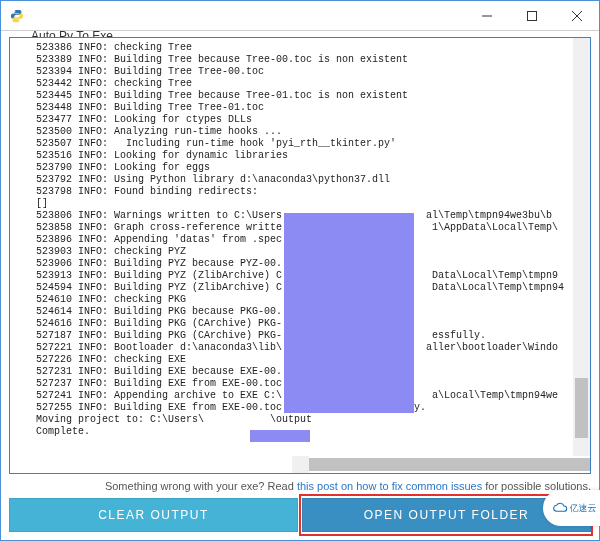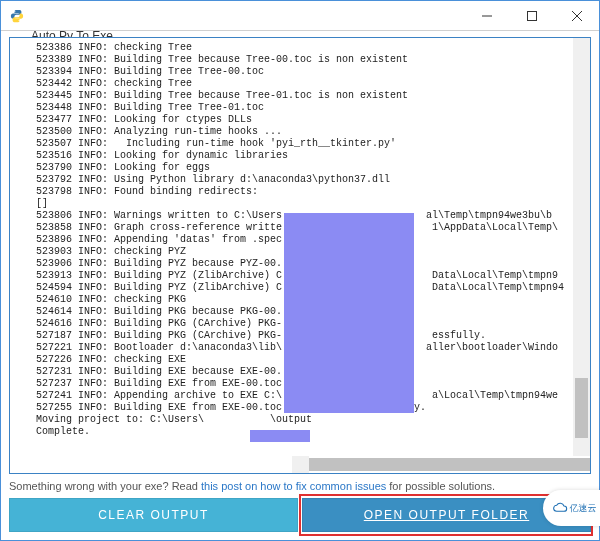--- a/index.html
+++ b/index.html
@@ -18,27 +18,27 @@
   .body { flex: 1; display: flex; flex-direction: column; padding: 6px 8px 8px 8px; position: relative; }
   .console-wrap { position: relative; flex: 1; border: 1px solid #3b82c4; background: #fff; overflow: hidden; display: flex; flex-direction: column; align-items: center; }
   .console { flex: 1; padding: 4px 6px 0 6px; font-family: Consolas, "Courier New", monospace; font-size: 10px; line-height: 12px; color: #222; white-space: pre; overflow: hidden; position: relative; }
   .redact { position: absolute; background: #8b8bf3; }
   .scroll-v { position: absolute; right: 0; top: 0; bottom: 17px; width: 17px; background: #f0f0f0; display: flex; flex-direction: column; }
   .scroll-v .thumb { position: absolute; left: 2px; right: 2px; top: 340px; height: 60px; background: #c1c1c1; border-radius: 0; }
   .scroll-h { height: 17px; background: #f0f0f0; position: relative; margin: 0 17px 0 0;}
   .scroll-h .thumb { position: absolute; top: 2px; bottom: 2px; left: 2px; width: 360px; background: #c1c1c1; }
   .scroll-h::after { content:""; position:absolute; right:-17px; top:0; width:17px; height:17px; background:#f0f0f0;}
 
-  .hint { text-align: left; font-size: 11px; color: #555; padding: 6px 0 6px 0; }
+  .hint { text-align: right; font-size: 11px; color: #555; padding: 6px 0 6px 0; }
   .hint a { color: #2a77c7; text-decoration: none; }
 
   .buttons-row { display: flex; gap: 4px; position: relative; }
   .btn { flex: 1; height: 34px; display: flex; align-items: center; justify-content: center; color: #fff; font-size: 12px; letter-spacing: 1.5px; font-weight: 500; border: 1px solid rgba(0,0,0,0.08); }
   .btn-clear { background: #45b3d6; }
-  .btn-open  { background: #3a8fc2; text-decoration: underline; }
+  .btn-open  { background: #3a8fc2; }
   .red-outline { position: absolute; border: 2px solid #e03030; pointer-events: none; }
   .red-1 { left: 290px; right: -2px; top: -4px; bottom: -4px; }
 
   
   .watermark { position: absolute; right: -6px; bottom: 14px; width: 62px; height: 36px; background: #fff; border-radius: 18px 0 0 18px; display:flex; align-items:center; justify-content:center; box-shadow: 0 0 4px rgba(0,0,0,0.15); font-size: 9px; color: #1e6fb3; }
   .watermark svg { margin-right:2px;}
 
   .line { display:block; }
 </style>
 </head>

